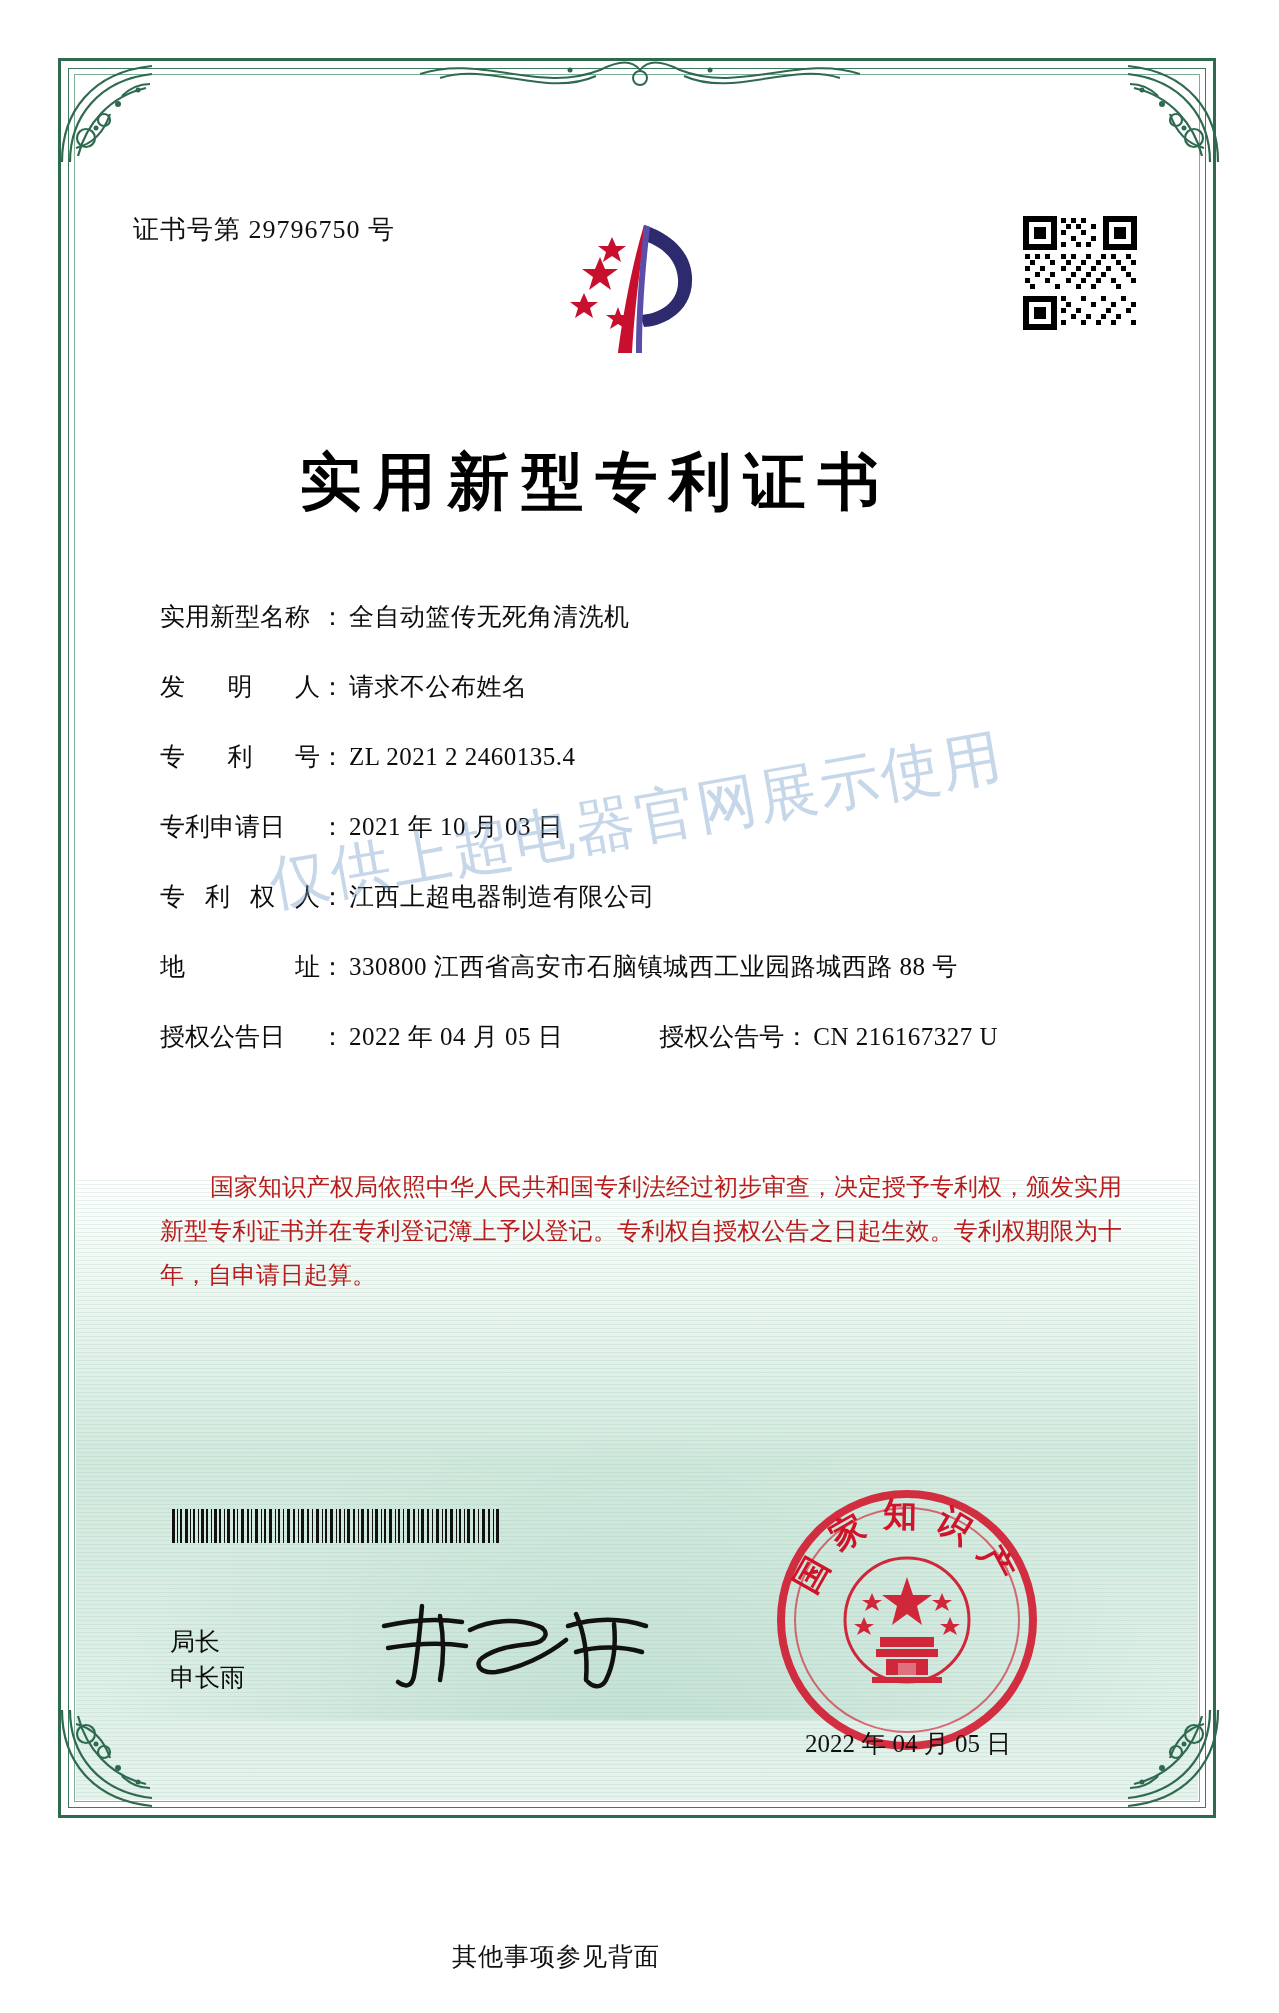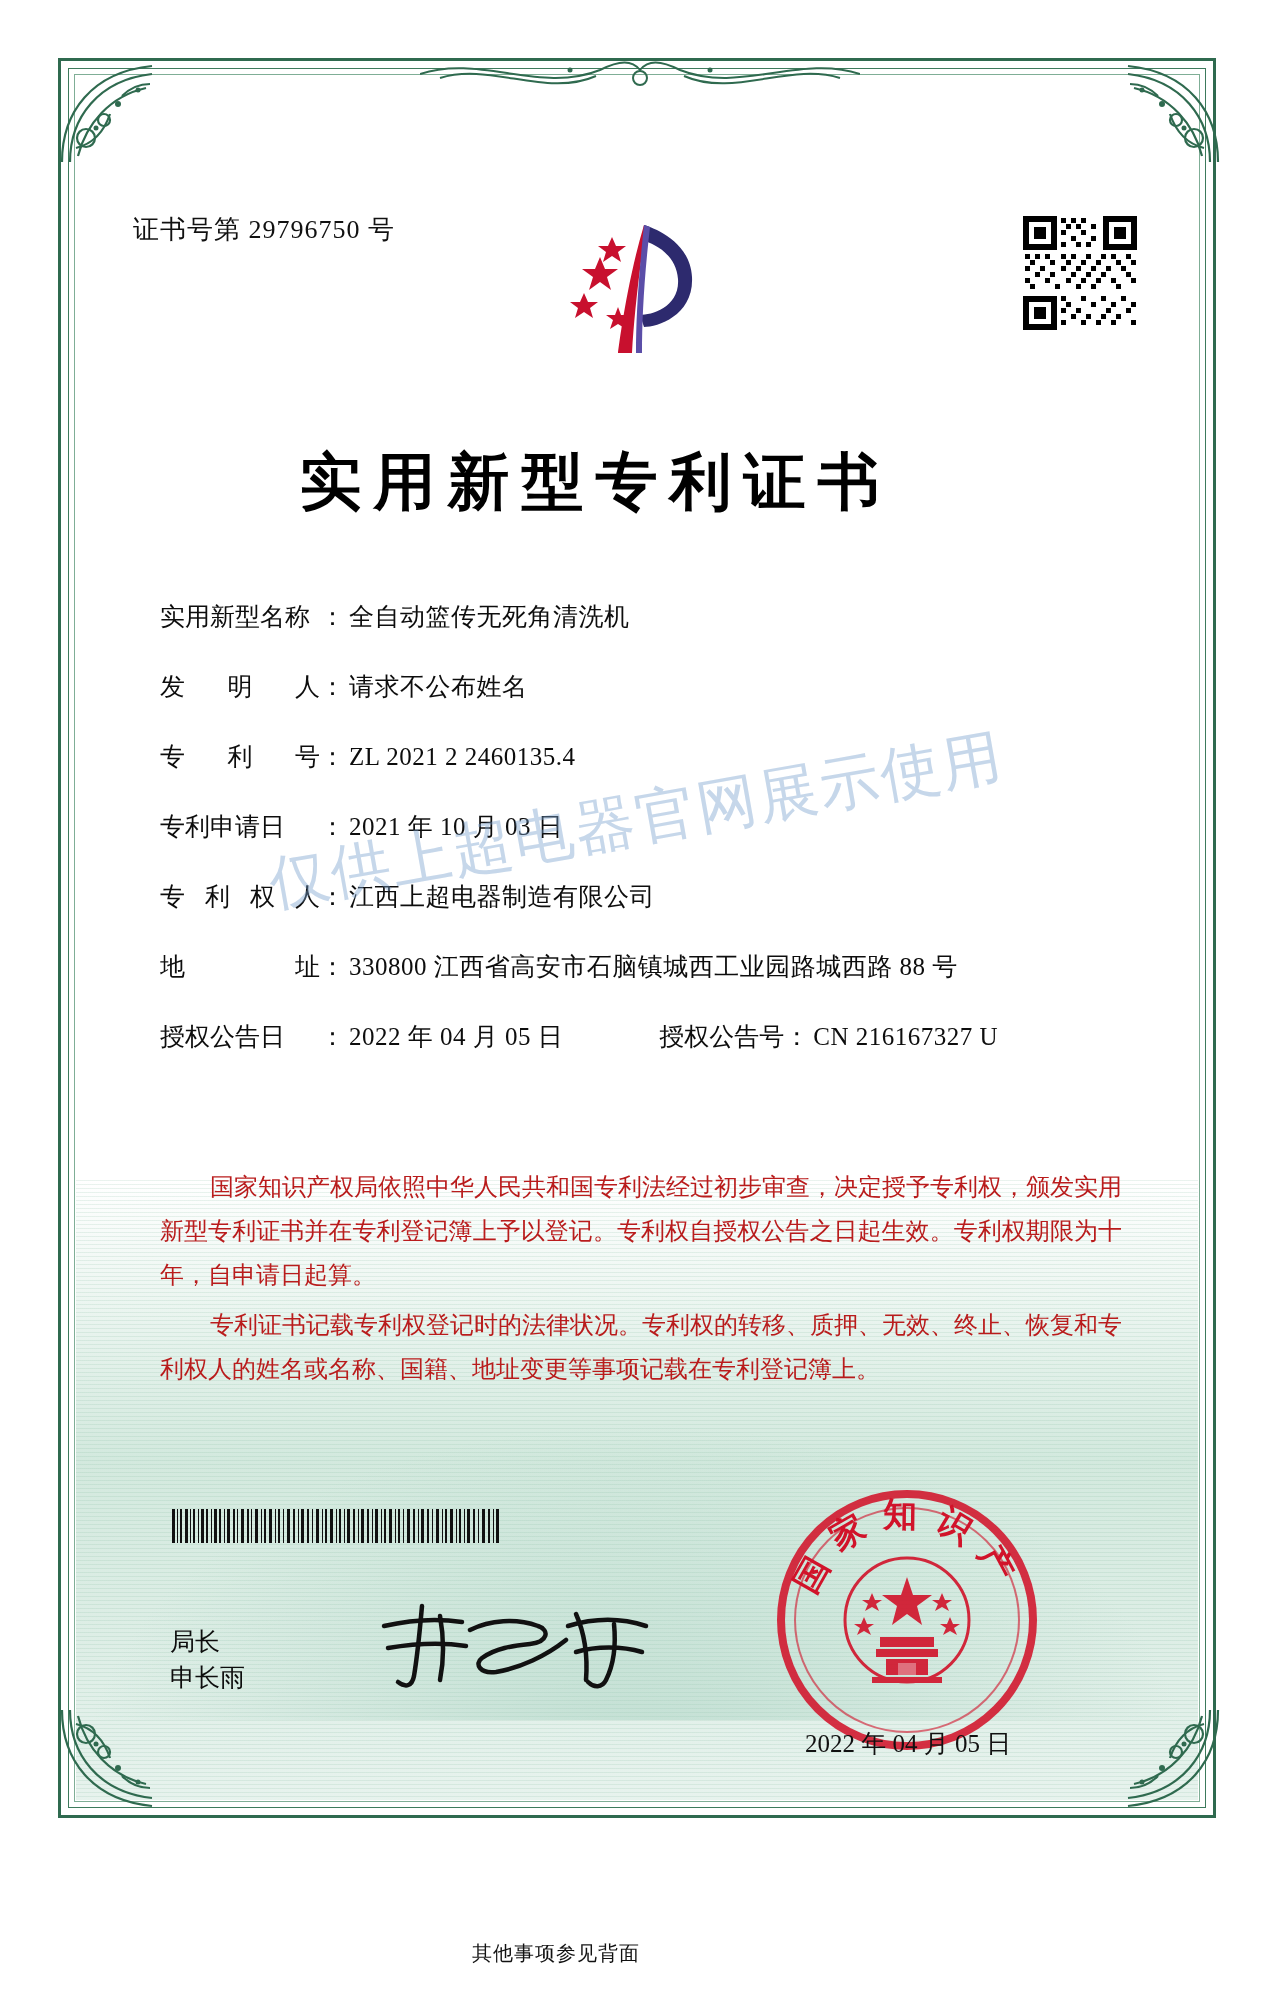--- a/index.html
+++ b/index.html
@@ -221,21 +221,21 @@
     width: 1279px;
     text-align: center;
     font-size: 23px;
     color: #111;
   }
   .back-note {
     position: absolute;
     left: 0; top: 1940px;
     width: 1112px;
     text-align: center;
-    font-size: 20px;
+    font-size: 25px;
     color: #111;
     letter-spacing: 1px;
   }
 
   
   .watermark {
     position: absolute;
     left: 270px; top: 845px;
     width: 760px;
     font-size: 60px;
@@ -527,21 +527,20 @@
         <span>授权公告号</span>
         <span class="field-colon">：</span>
         <span class="field-value">CN 216167327 U</span>
       </span>
     </div>
 
   </div>
 
   <div class="paragraphs">
     <p>国家知识产权局依照中华人民共和国专利法经过初步审查，决定授予专利权，颁发实用新型专利证书并在专利登记簿上予以登记。专利权自授权公告之日起生效。专利权期限为十年，自申请日起算。</p>
-    <p>专利证书记载专利权登记时的法律状况。专利权的转移、质押、无效、终止、恢复和专利权人的姓名或名称、国籍、地址变更等事项记载在专利登记簿上。</p>
   </div>
 
   <div class="barcode">
     <svg width="328" height="34" viewBox="0 0 328 34" shape-rendering="crispEdges">
       <rect width="328" height="34" fill="#fff" fill-opacity="0"></rect>
       <g fill="#111">
         <rect x="0" y="0" width="3" height="34"></rect>
           <rect x="5" y="0" width="1" height="34"></rect>
         <rect x="8" y="0" width="2" height="34"></rect>
           <rect x="13" y="0" width="3" height="34"></rect>

